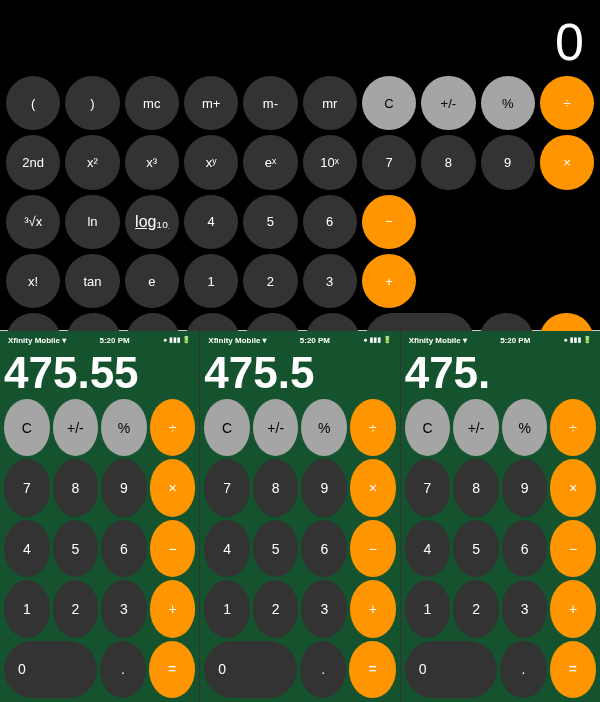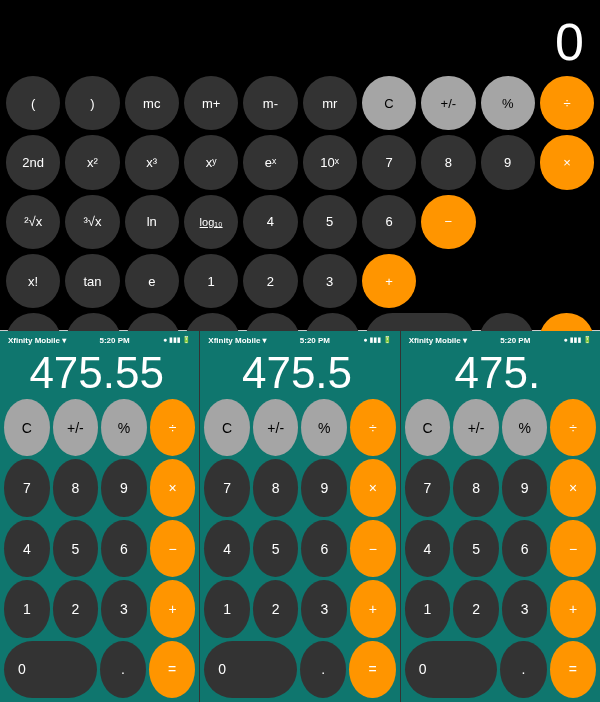--- a/index.html
+++ b/index.html
@@ -68,21 +68,21 @@
     
     .bottom-section {
       display: flex;
       width: 600px;
       height: 372px;
       border-top: 1px solid #ccc;
     }
 
     .mini-calc {
       flex: 1;
-      background: #0f766e;
+      background: #14532d;
       display: flex;
       flex-direction: column;
       padding: 0 4px 4px 4px;
       border-right: 1px solid #333;
     }
     .mini-calc:last-child { border-right: none; }
 
     .mini-status-bar {
       display: flex;
       align-items: center;
@@ -101,22 +101,22 @@
       display: flex;
       gap: 2px;
       align-items: center;
       font-size: 7px;
       color: #fff;
     }
 
     .mini-display {
       color: #fff;
       font-size: 44px;
-      font-weight: 400;
-      text-align: center;
+      font-weight: 700;
+      text-align: left;
       padding: 2px 6px 4px 0;
       line-height: 1;
     }
 
     .mini-btn-grid {
       flex: 1;
       display: flex;
       flex-direction: column;
       gap: 3px;
     }
@@ -194,24 +194,23 @@
     <div class="btn btn-dark">xʸ</div>
     <div class="btn btn-dark">eˣ</div>
     <div class="btn btn-dark">10ˣ</div>
     <div class="btn btn-dark">7</div>
     <div class="btn btn-dark">8</div>
     <div class="btn btn-dark">9</div>
     <div class="btn btn-orange">×</div>
   </div>
 
   <div class="row row-10">
-    <div class="btn btn-dark">²√x</div>
     <div class="btn btn-dark">³√x</div>
     <div class="btn btn-dark">ln</div>
-    <div class="btn btn-dark" style="font-size:11px;text-decoration:underline;">log₁₀</div>
+    <div class="btn btn-dark" style="font-size:16px;text-decoration:underline;">log₁₀</div>
     <div class="btn btn-dark">4</div>
     <div class="btn btn-dark">5</div>
     <div class="btn btn-dark">6</div>
     <div class="btn btn-orange">−</div>
   </div>
 
   <div class="row row-10">
     <div class="btn btn-dark">x!</div>
     <div class="btn btn-dark">tan</div>
     <div class="btn btn-dark">e</div>

